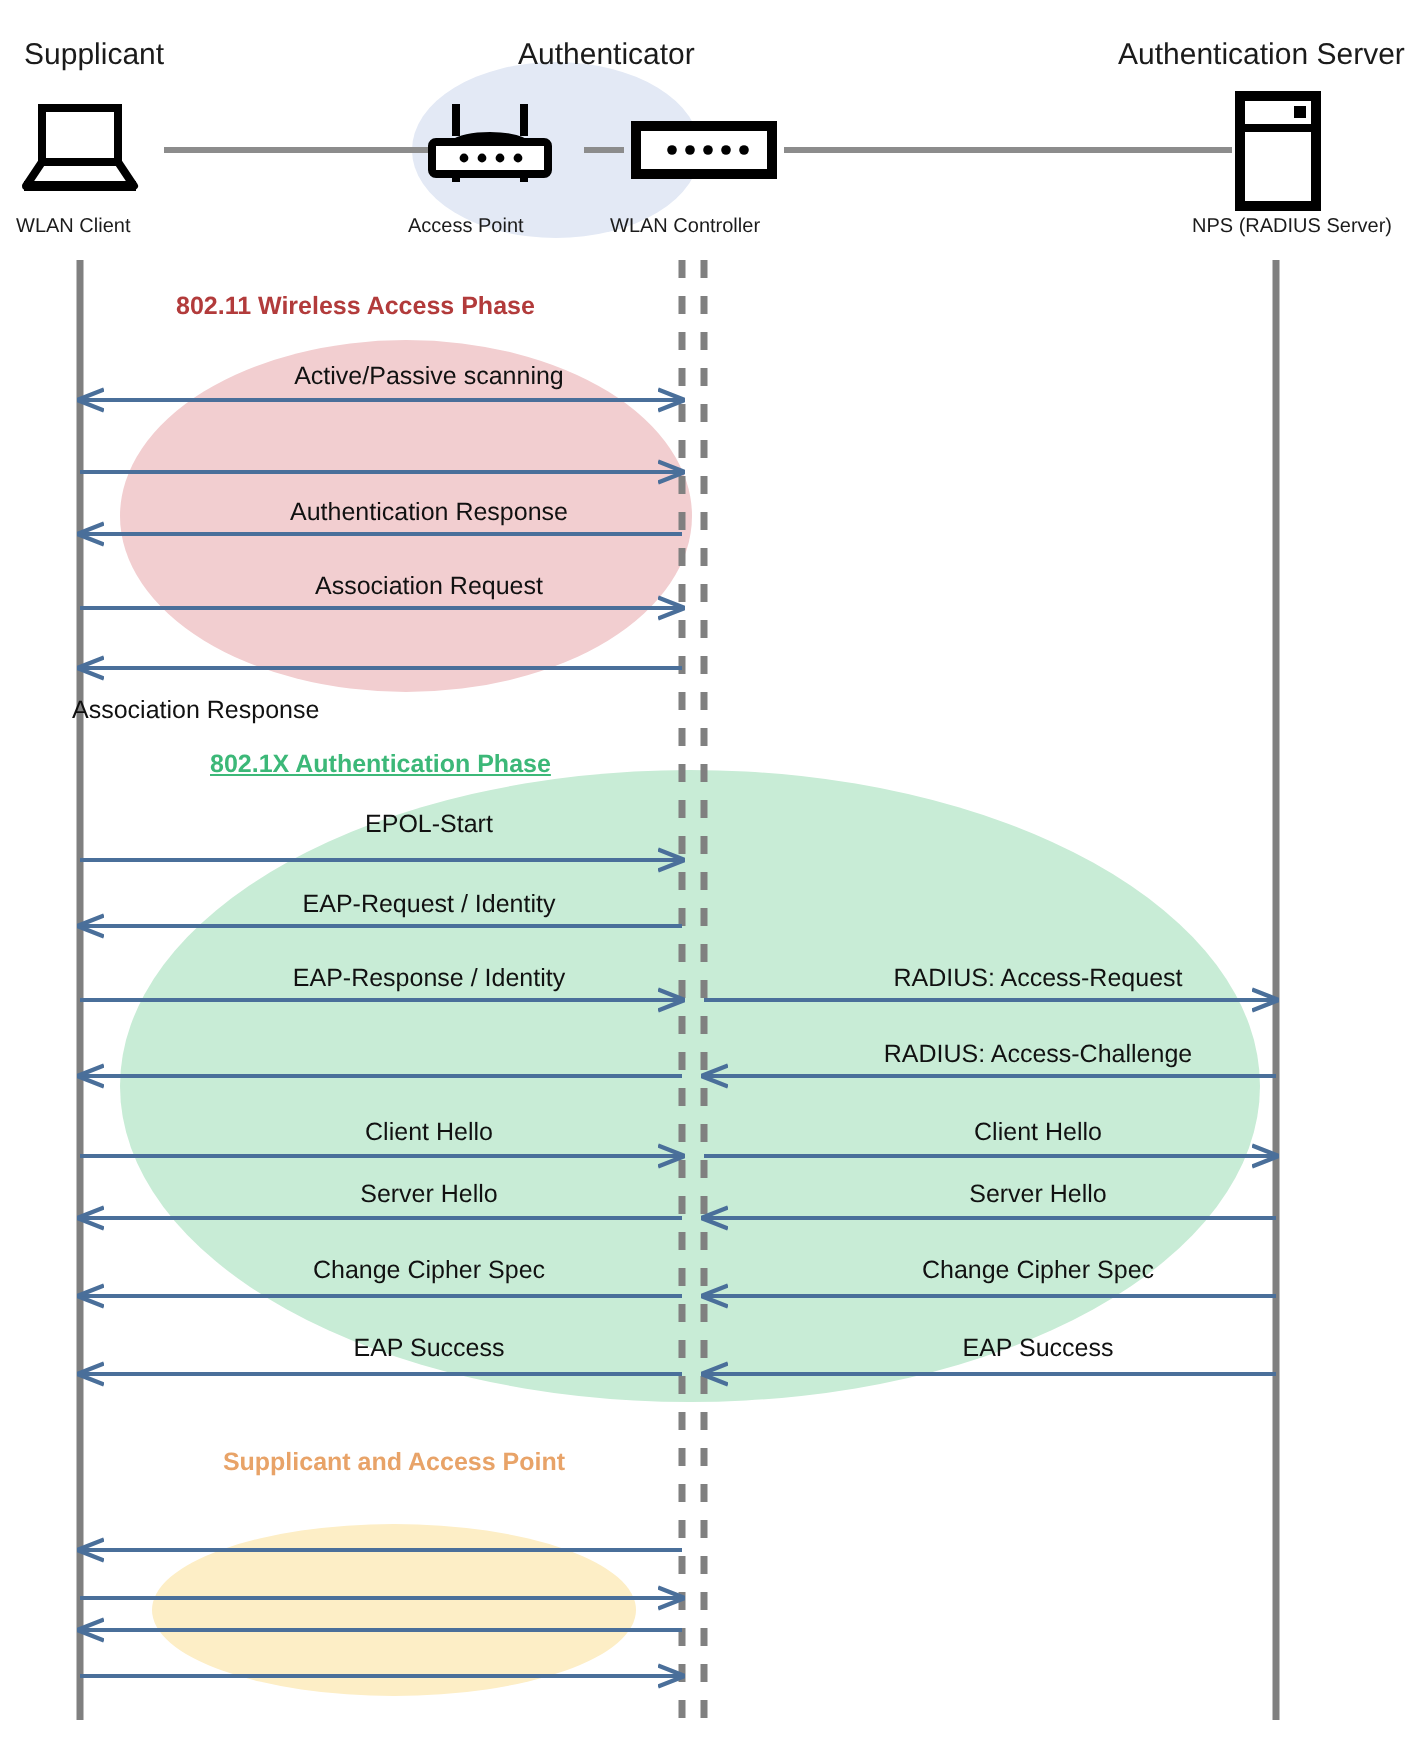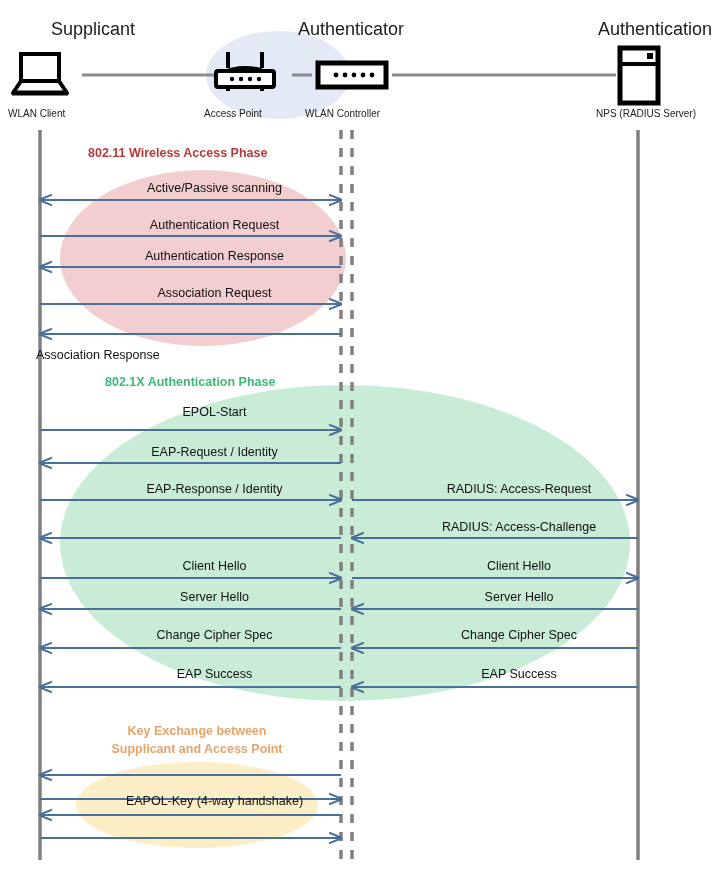--- a/index.html
+++ b/index.html
@@ -24,34 +24,33 @@
     top: 0;
     width: 713px;
     height: 875px;
   }
   .txt {
     position: absolute;
     white-space: nowrap;
     line-height: 1;
   }
   .role-title {
-    font-size: 18px;
+    font-size: 15px;
     color: #1b1b1b;
-    margin-left: 39px;
   }
   .role-sub {
     font-size: 10px;
     color: #1b1b1b;
   }
   .phase-label {
     font-size: 12.5px;
     font-weight: bold;
   }
   .phase-11 { color: #b23b3b; }
-  .phase-1x { color: #3cb878; }
+  .phase-1x { color: #3cb878; text-decoration: underline; }
   .msg {
     font-size: 12.5px;
     color: #111111;
     padding-left: 24px;
   }
   .phase-key-wrap {
     position: absolute;
     text-align: center;
     line-height: 1.45;
     font-size: 12.5px;
@@ -168,40 +167,37 @@
       <line x1="341" y1="775" x2="40" y2="775" marker-end="url(#ahR)"></line>
       <line x1="40" y1="799" x2="341" y2="799" marker-end="url(#ahR)"></line>
       <line x1="341" y1="815" x2="40" y2="815" marker-end="url(#ahR)"></line>
       <line x1="40" y1="838" x2="341" y2="838" marker-end="url(#ahR)"></line>
     </g>
   </svg>
 
   <div class="txt phase-label phase-11" style="left:88px; top:147px;">802.11 Wireless Access Phase</div>
   <div class="txt phase-label phase-1x" style="left:105px; top:376px;">802.1X Authentication Phase</div>
   <div class="phase-key-wrap" style="left:77px; top:722px; width:240px;">
-    <div>Key Exchange between</div>
     <div>Supplicant and Access Point</div>
   </div>
 
   <div class="txt msg" style="left:0px; top:182px; width:381px; text-align:center;">Active/Passive scanning</div>
-  <div class="txt msg" style="left:0px; top:219px; width:381px; text-align:center;">Authentication Request</div>
   <div class="txt msg" style="left:0px; top:250px; width:381px; text-align:center;">Authentication Response</div>
   <div class="txt msg" style="left:0px; top:287px; width:381px; text-align:center;">Association Request</div>
   <div class="txt msg" style="left:12px; top:317px; width:381px; text-align:left;margin-top:32px;">Association Response</div>
 
   <div class="txt msg" style="left:0px; top:406px; width:381px; text-align:center;">EPOL-Start</div>
   <div class="txt msg" style="left:0px; top:446px; width:381px; text-align:center;">EAP-Request / Identity</div>
   <div class="txt msg" style="left:0px; top:483px; width:381px; text-align:center;">EAP-Response / Identity</div>
   <div class="txt msg" style="left:0px; top:560px; width:381px; text-align:center;">Client Hello</div>
   <div class="txt msg" style="left:0px; top:591px; width:381px; text-align:center;">Server Hello</div>
   <div class="txt msg" style="left:0px; top:629px; width:381px; text-align:center;">Change Cipher Spec</div>
   <div class="txt msg" style="left:0px; top:668px; width:381px; text-align:center;">EAP Success</div>
 
   <div class="txt msg" style="left:352px; top:483px; width:286px; text-align:center;">RADIUS: Access-Request</div>
   <div class="txt msg" style="left:352px; top:521px; width:286px; text-align:center;">RADIUS: Access-Challenge</div>
   <div class="txt msg" style="left:352px; top:560px; width:286px; text-align:center;">Client Hello</div>
   <div class="txt msg" style="left:352px; top:591px; width:286px; text-align:center;">Server Hello</div>
   <div class="txt msg" style="left:352px; top:629px; width:286px; text-align:center;">Change Cipher Spec</div>
   <div class="txt msg" style="left:352px; top:668px; width:286px; text-align:center;">EAP Success</div>
 
-  <div class="txt msg" style="left:0px; top:795px; width:381px; text-align:center;">EAPOL-Key (4-way handshake)</div>
 
 </div>
 
 </body></html>

